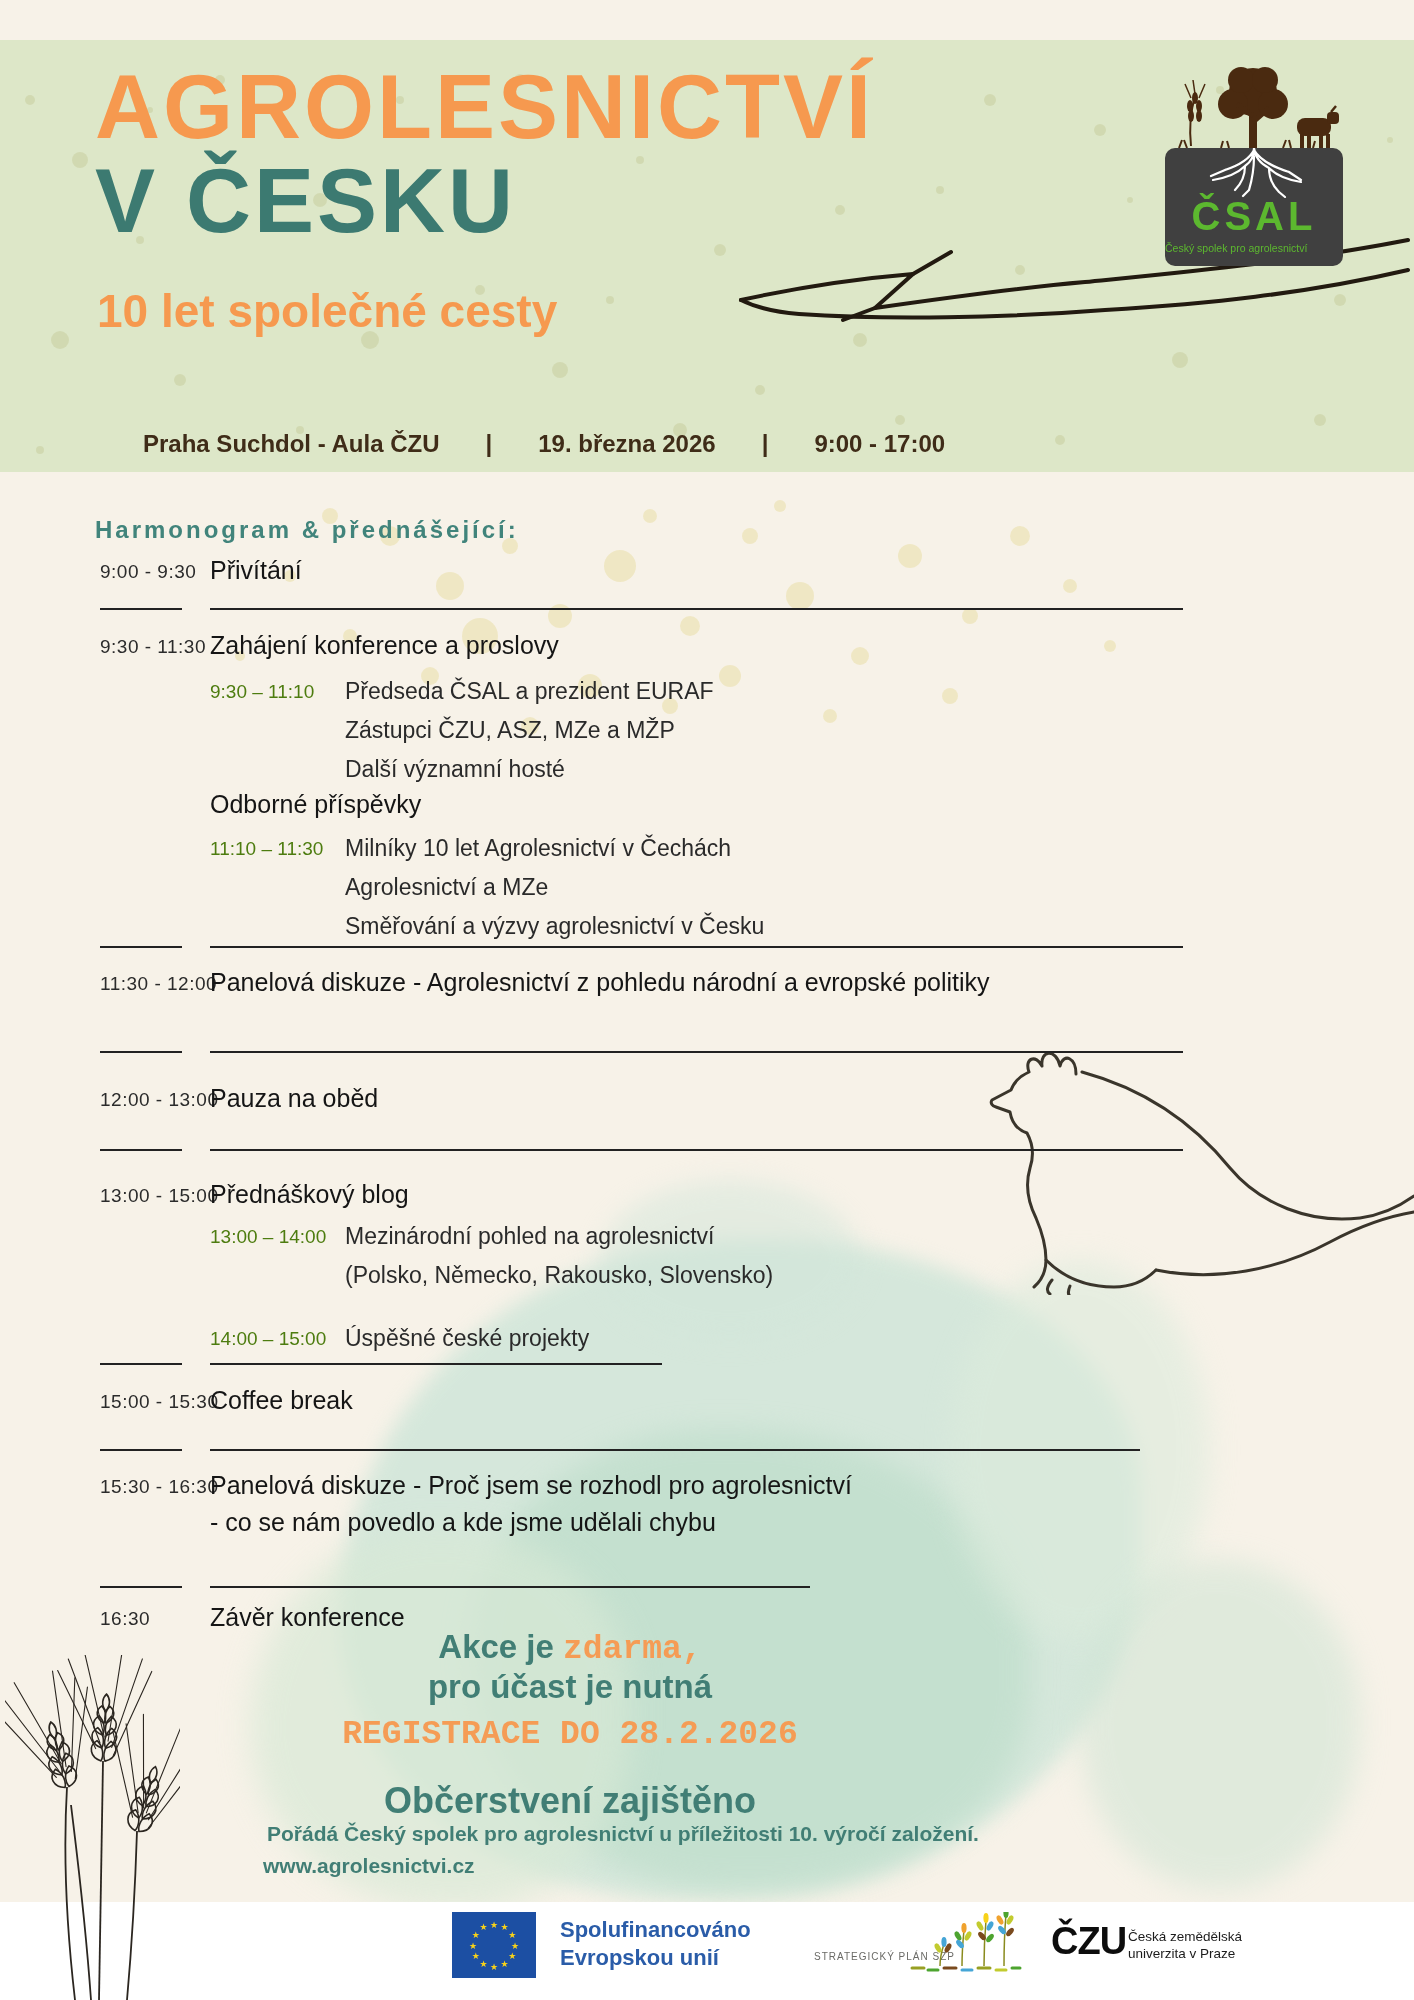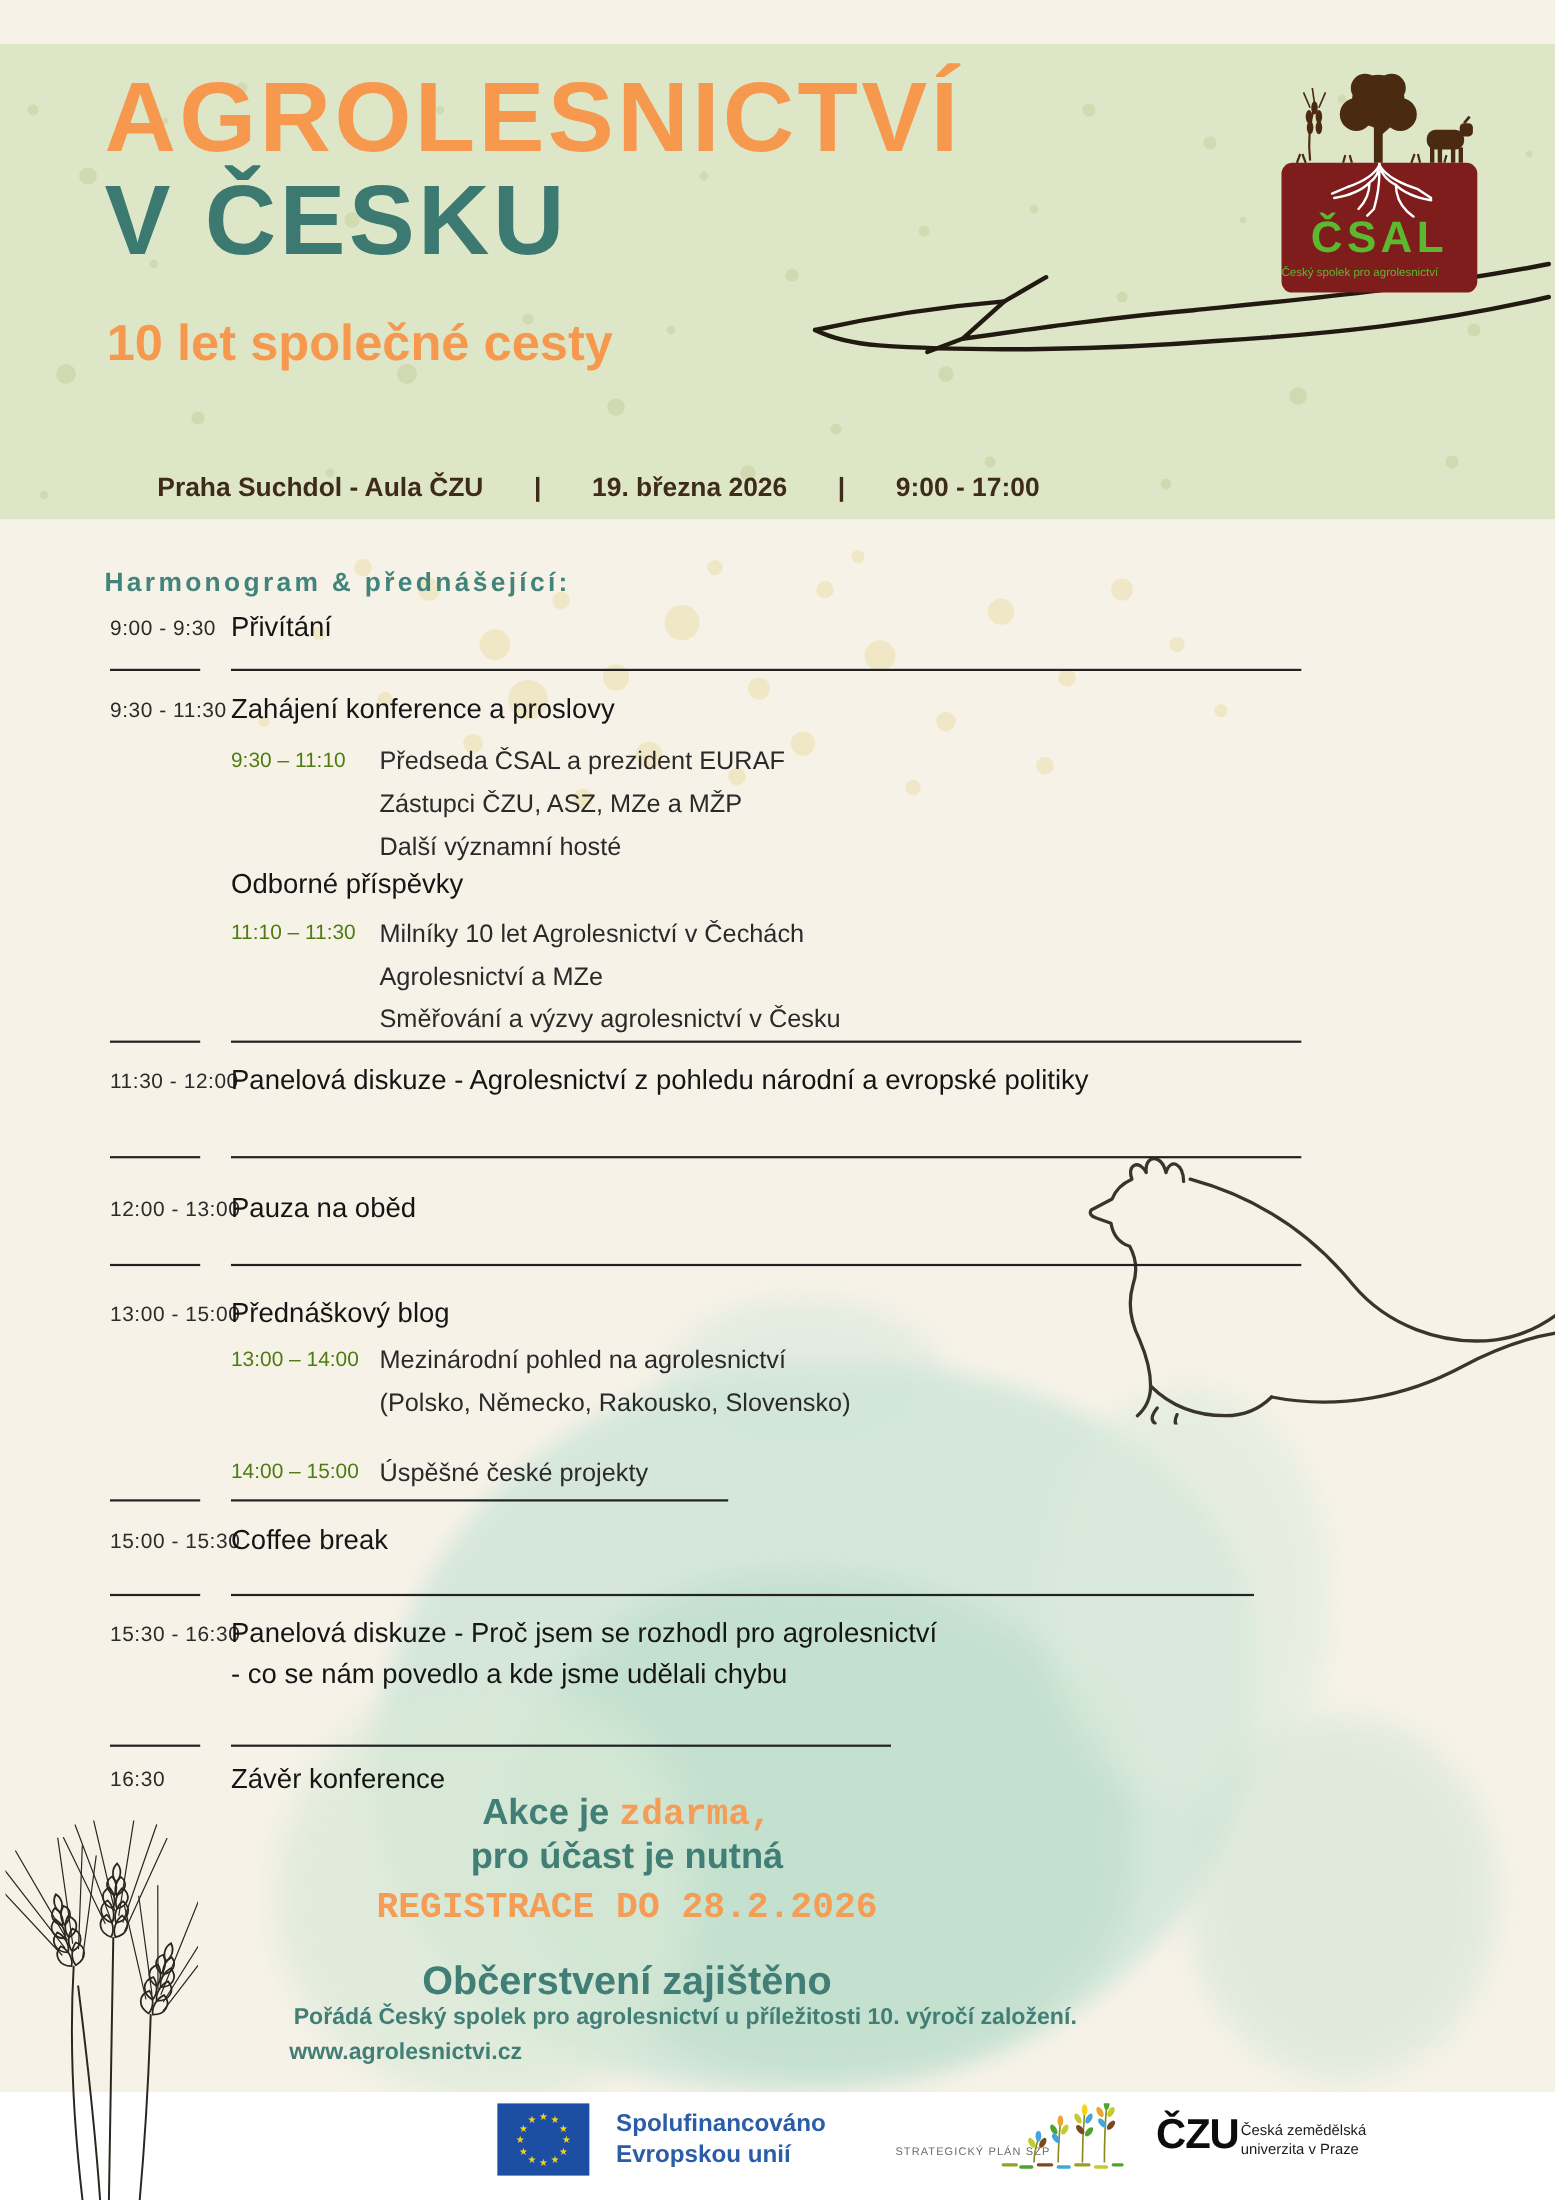--- a/index.html
+++ b/index.html
@@ -36,21 +36,21 @@
   .czutxt{left:1128px;top:1928px;font-size:13.5px;color:#1c1c1c;line-height:17px;white-space:nowrap;}
   
   .blob{position:absolute;}
   .b1{left:340px;top:1240px;width:800px;height:660px;background:#cde5d8;opacity:.8;border-radius:52% 48% 55% 45%/60% 40% 55% 45%;filter:blur(10px);}
   .b2{left:470px;top:1430px;width:560px;height:460px;background:#badcc8;opacity:.6;border-radius:45% 55% 50% 50%/50% 50% 45% 55%;filter:blur(14px);}
   .b3{left:250px;top:1530px;width:380px;height:380px;background:#d8e9d6;opacity:.7;border-radius:50% 50% 45% 55%/55% 45% 50% 50%;filter:blur(16px);}
   .b4{left:950px;top:1260px;width:260px;height:380px;background:#dcebdc;opacity:.6;border-radius:50%;filter:blur(14px);}
   .b5{left:600px;top:1180px;width:260px;height:160px;background:#d2e6da;opacity:.5;border-radius:50%;filter:blur(12px);}
   .b6{left:1080px;top:1560px;width:280px;height:330px;background:#cfe4d4;opacity:.55;border-radius:48% 52% 50% 50%/52% 48% 50% 50%;filter:blur(14px);}
   
-  .csalbox{left:1165px;top:148px;width:178px;height:118px;background:#7f1d1d;border-radius:10px;}
+  .csalbox{left:1165px;top:148px;width:178px;height:118px;background:#404040;border-radius:10px;}
   .csaltxt{width:178px;top:46px;text-align:center;font-size:40px;font-weight:bold;letter-spacing:4px;color:#5cb82f;}
   .csaltag{width:142px;top:94px;text-align:center;font-size:10.5px;font-weight:normal;color:#5cb82f;white-space:nowrap;}
   .z0{z-index:0}.z1{z-index:1}.z2{z-index:2}.z3{z-index:3}.z4{z-index:4}
 </style>
 </head>
 <body>
 
 <div class="poster">
 
   <div class="abs band z0"></div>

